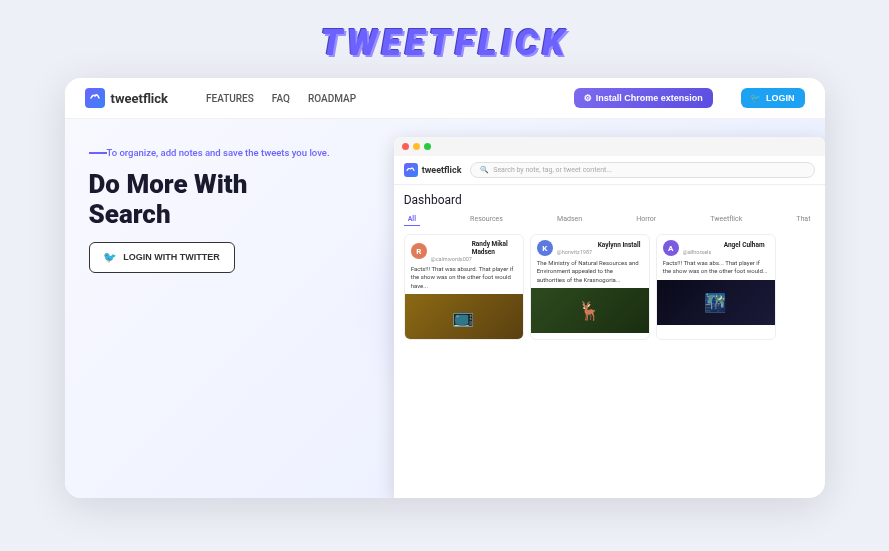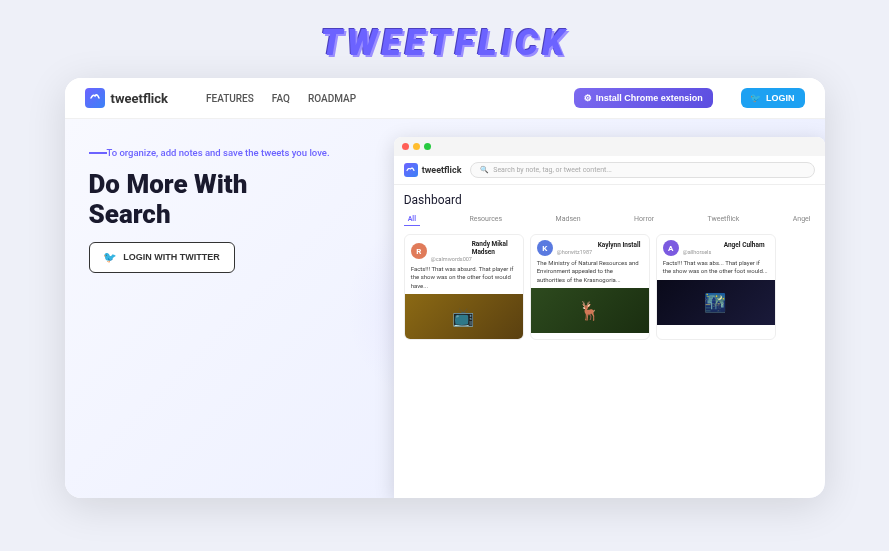--- a/index.html
+++ b/index.html
@@ -494,21 +494,21 @@
 
         <div class="dash-content">
           <div class="dash-title">Dashboard</div>
 
           <div class="dash-tabs">
             <span class="dash-tab active">All</span>
             <span class="dash-tab">Resources</span>
             <span class="dash-tab">Madsen</span>
             <span class="dash-tab">Horror</span>
             <span class="dash-tab">Tweetflick</span>
-            <span class="dash-tab">Angel</span>
+            <span class="dash-tab">That</span>
           </div>
 
           <div class="dash-cards">
 
             <div class="dash-card">
               <div class="dash-card-header">
                 <div class="dash-avatar av1">
                   <span>R</span>
                 </div>
                 <div class="dash-card-user">

